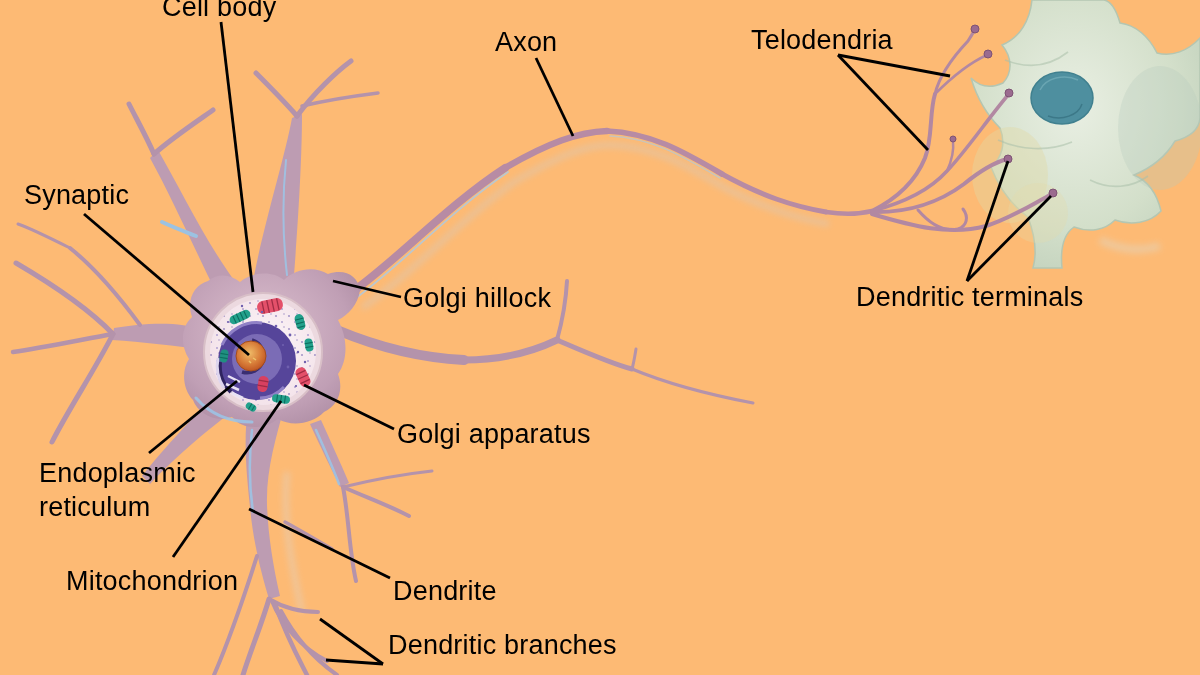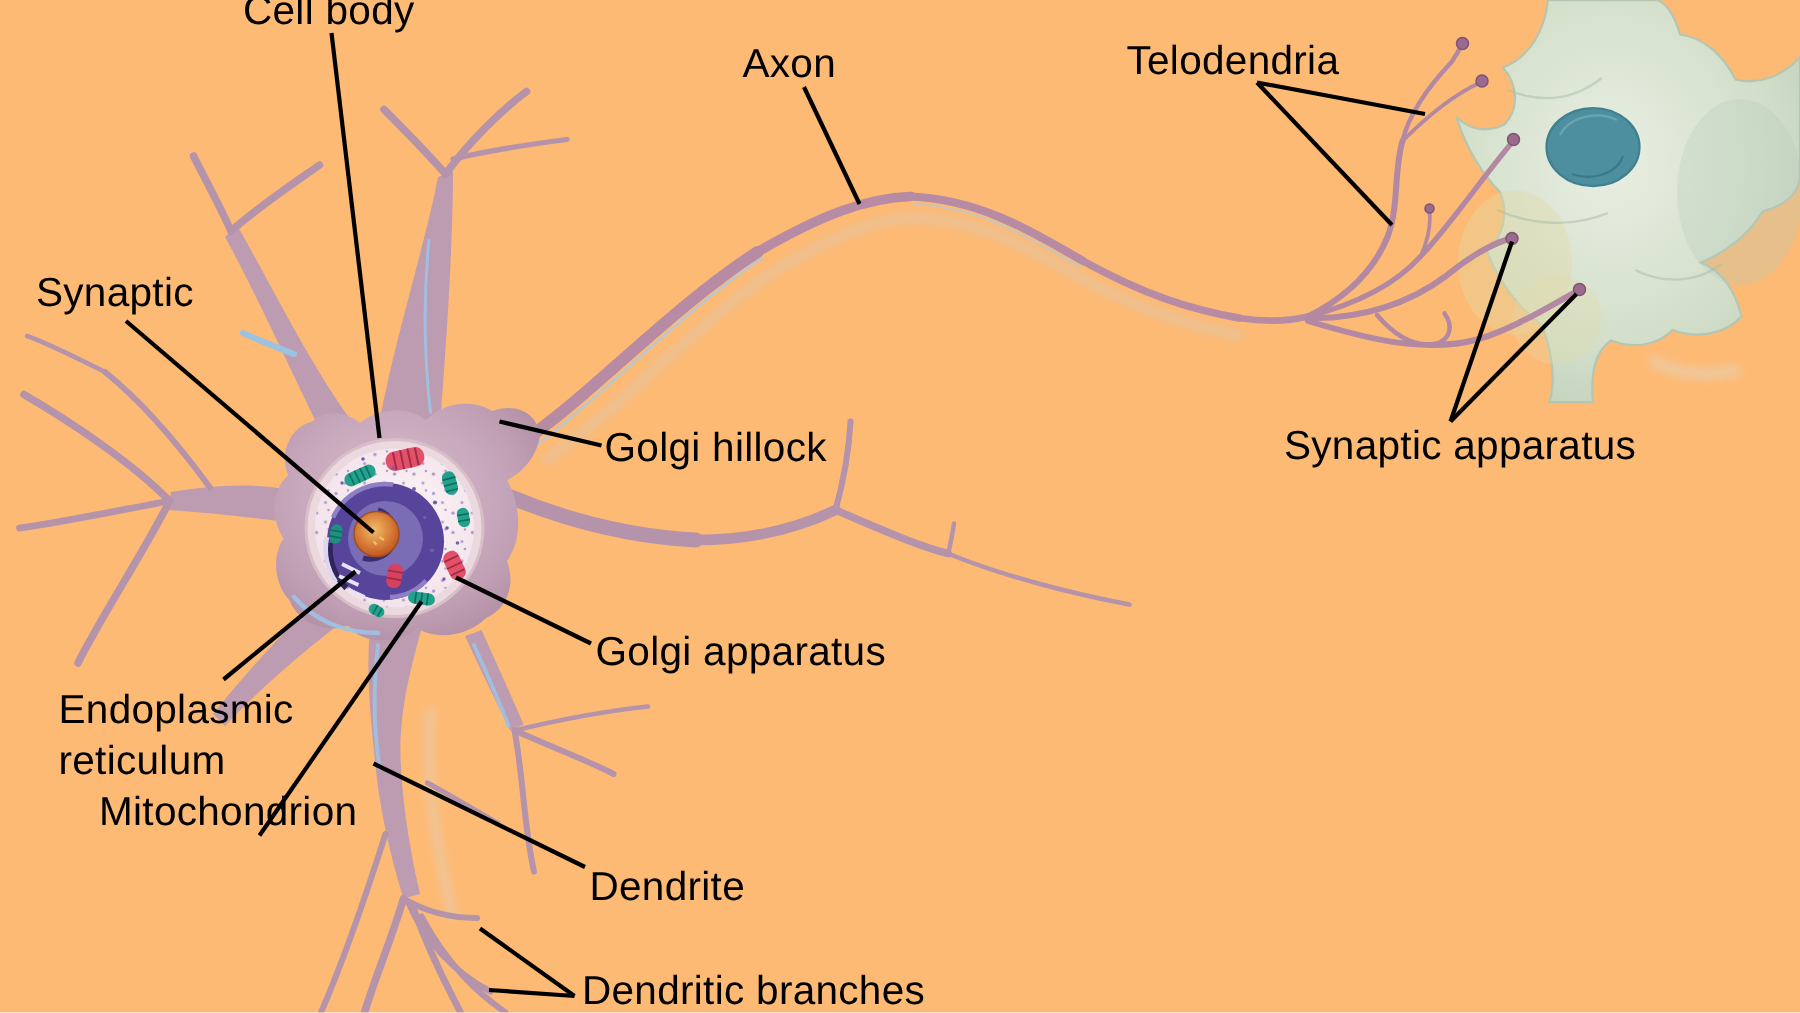--- a/index.html
+++ b/index.html
@@ -240,21 +240,21 @@
     <line x1="383" y1="664" x2="320" y2="619"></line>
     <line x1="383" y1="664" x2="326" y2="660"></line>
   </g>
 </svg>
 
 <div class="label" style="left:162px;top:-8px">Cell body</div>
 <div class="label" style="left:495px;top:27px">Axon</div>
 <div class="label" style="left:751px;top:25px">Telodendria</div>
 <div class="label" style="left:24px;top:180px">Synaptic</div>
 <div class="label" style="left:403px;top:283px">Golgi hillock</div>
-<div class="label" style="left:856px;top:282px">Synaptic apparatus</div>
+<div class="label" style="left:856px;top:282px">Dendritic terminals</div>
 <div class="label two" style="left:39px;top:456px">Endoplasmic
 reticulum</div>
 <div class="label" style="left:397px;top:419px">Golgi apparatus</div>
-<div class="label" style="left:66px;top:526px">Mitochondrion</div>
+<div class="label" style="left:66px;top:566px">Mitochondrion</div>
 <div class="label" style="left:393px;top:576px">Dendrite</div>
-<div class="label" style="left:388px;top:645px">Dendritic branches</div>
+<div class="label" style="left:388px;top:630px">Dendritic branches</div>
 
 </div>
 
 </body></html>

